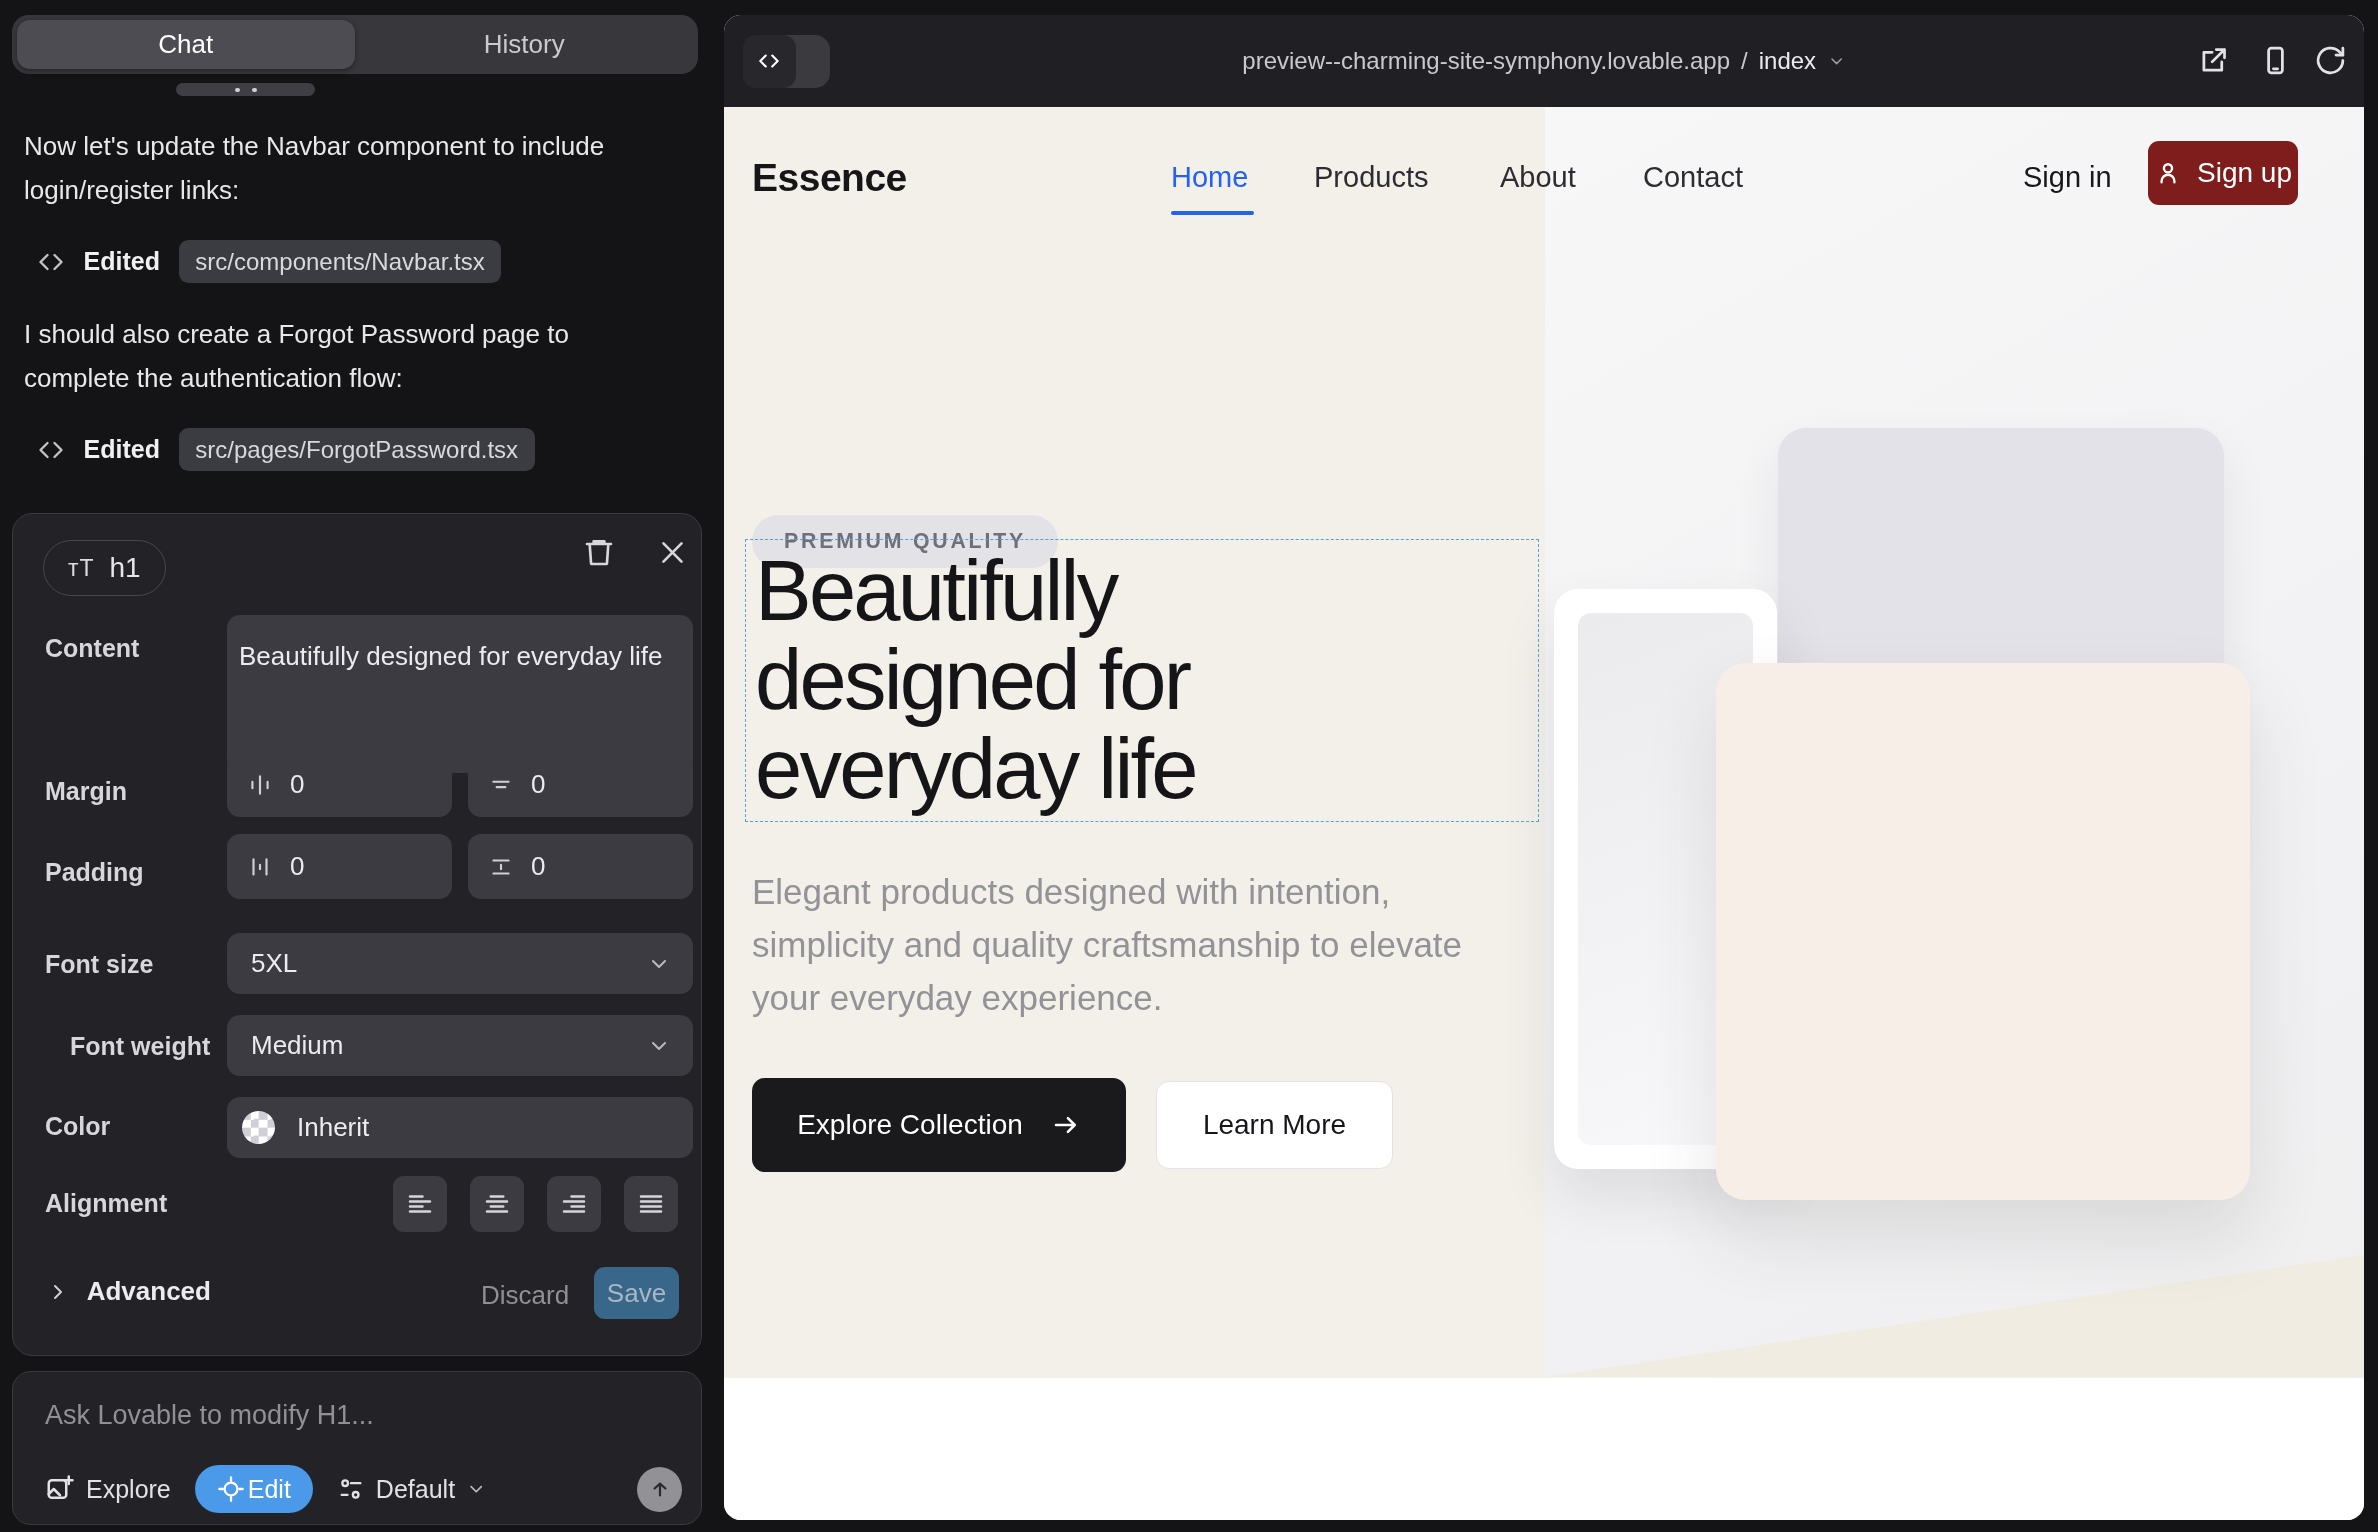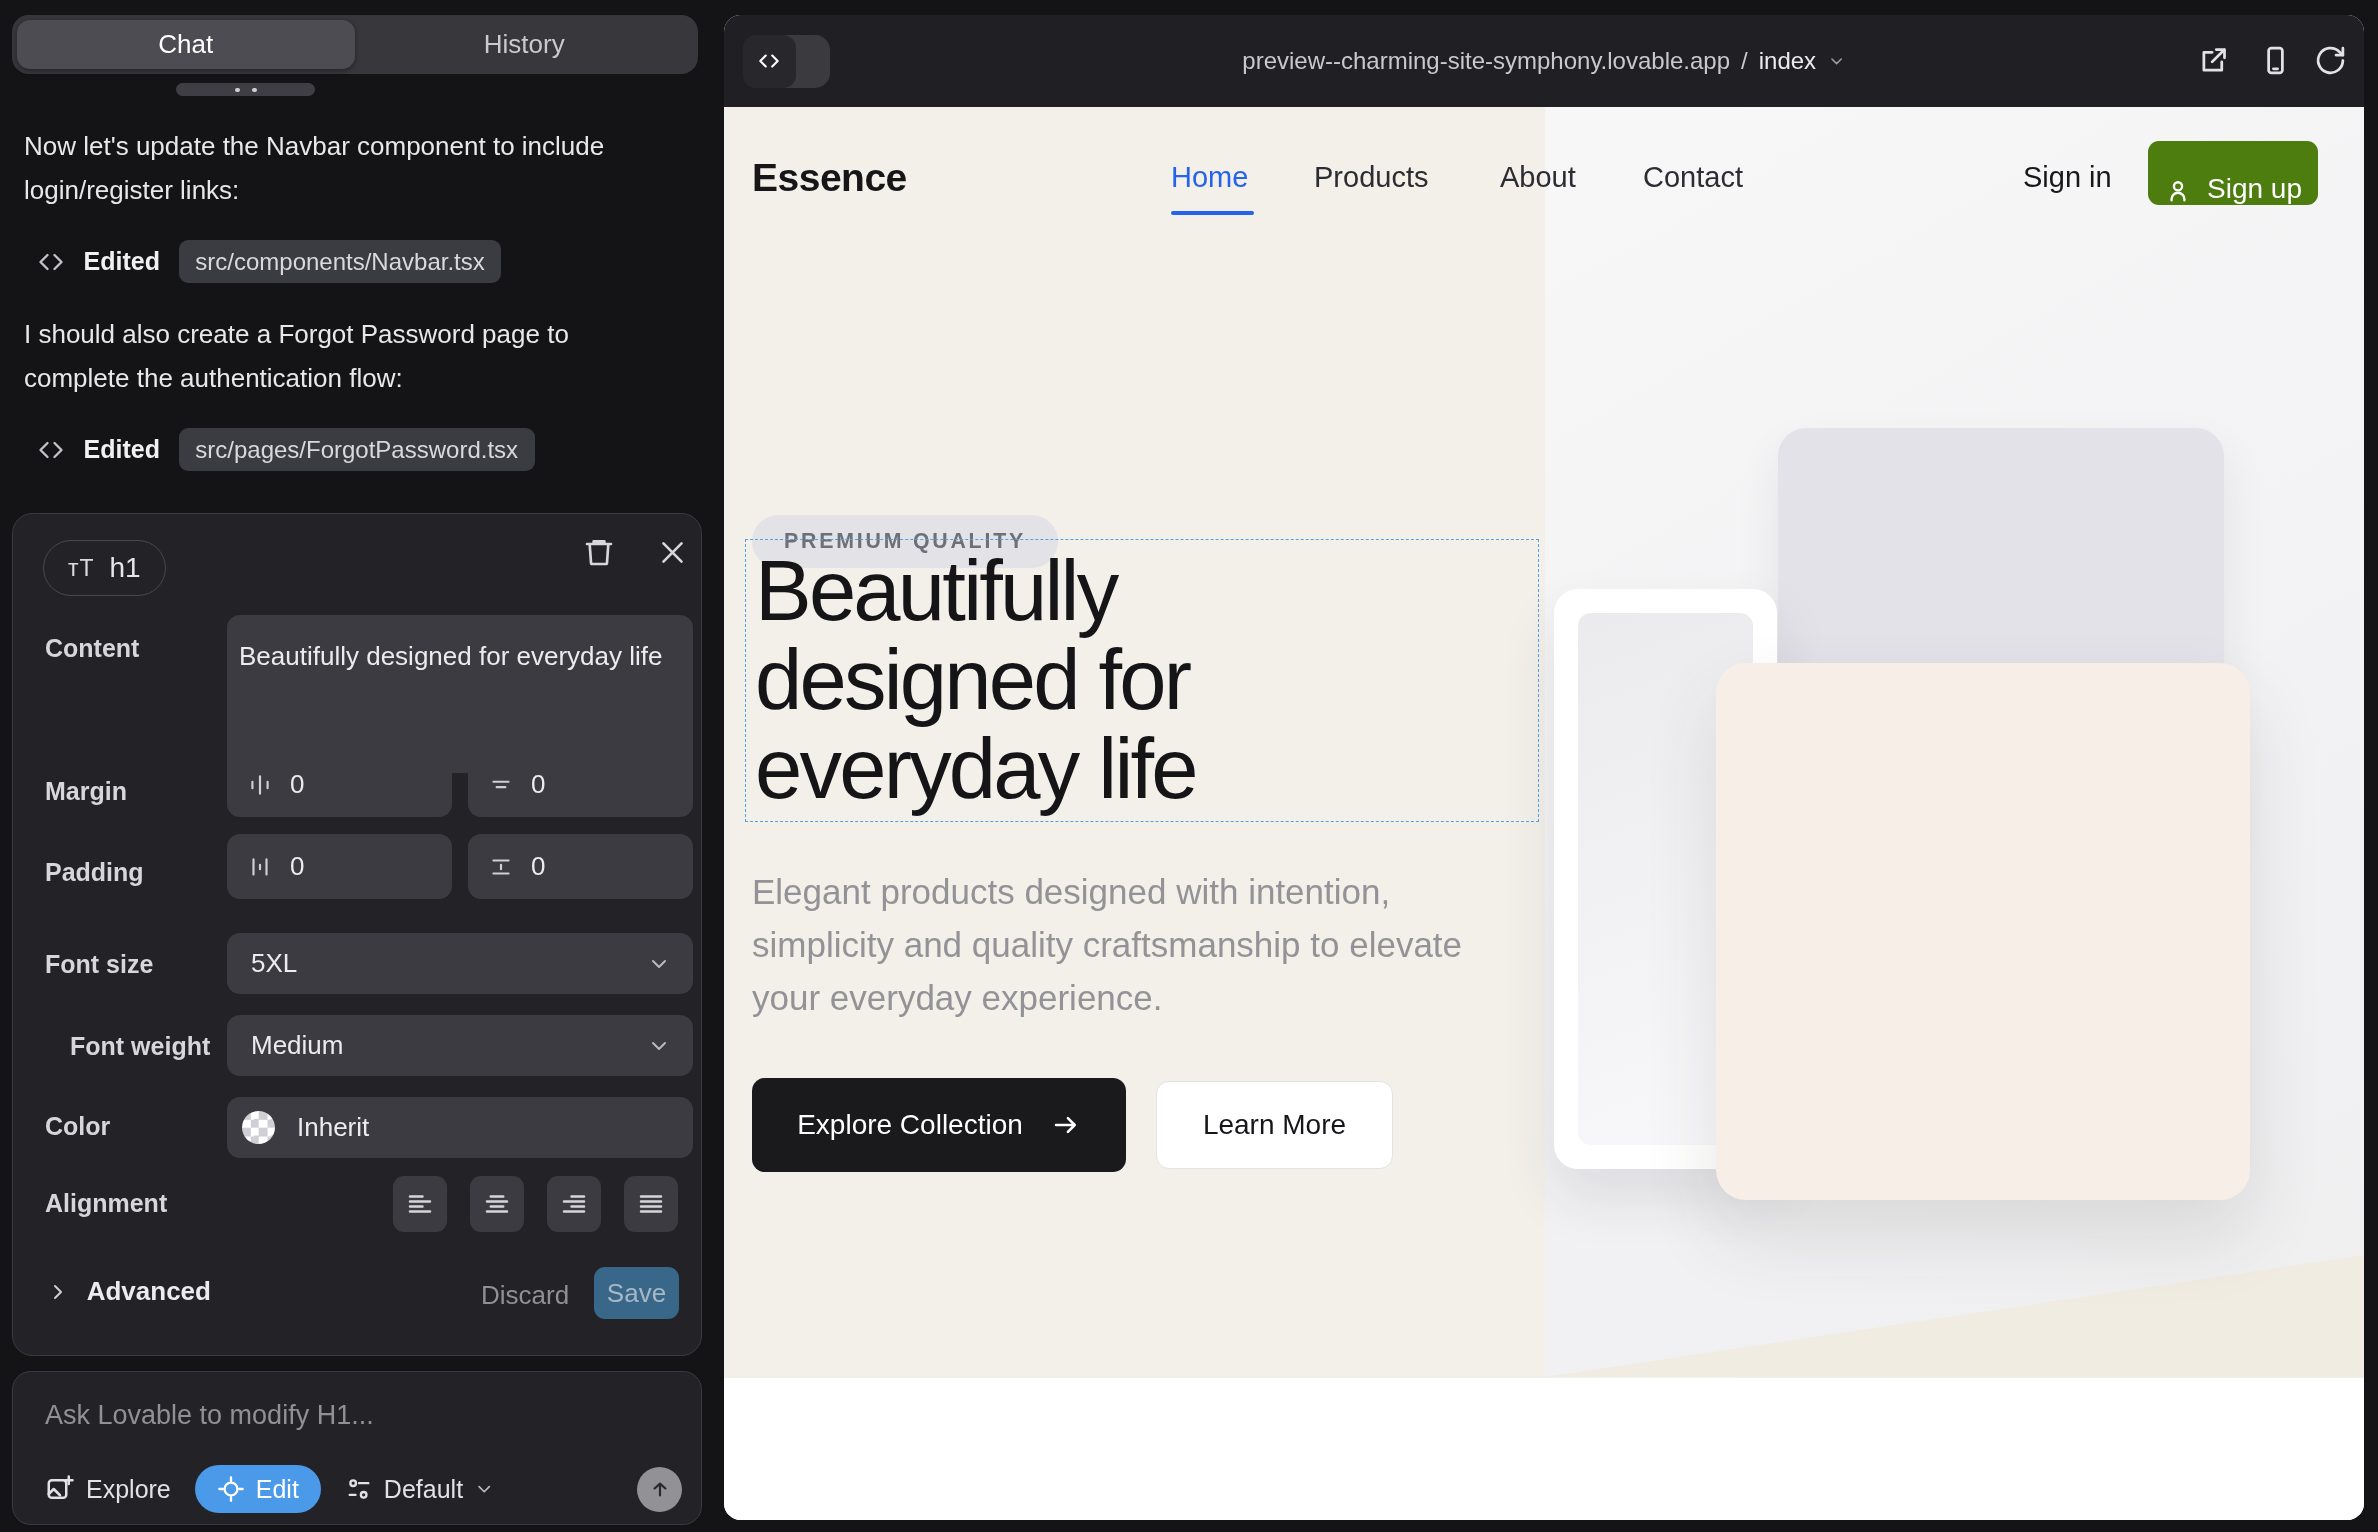--- a/index.html
+++ b/index.html
@@ -44,21 +44,21 @@
   .ghost-btn{font-size:26px;color:#8f8f96;cursor:pointer;}
   .save-btn{left:581px;top:753px;width:85px;height:52px;background:#39678a;border-radius:11px;
             display:grid;place-items:center;font-size:26px;color:#a7b8c4;cursor:pointer;}
   .advanced{left:33px;top:762px;display:flex;align-items:center;gap:16.7px;color:#ececee;font-size:26px;font-weight:600;cursor:pointer;justify-content:space-between;}
 
   .composer{left:12px;top:1371px;width:690px;height:154px;background:#232327;border:0.9px solid #3a3a40;
             border-radius:18.6px;box-sizing:border-box;}
   .placeholder{left:32px;top:28px;font-size:27px;color:#909097;}
   .comp-row{left:32px;top:91px;right:18.6px;height:52px;display:flex;align-items:center;gap:24px;}
   .comp-item{display:flex;align-items:center;gap:11px;color:#e2e2e5;font-size:25px;cursor:pointer;}
-  .edit-chip{display:flex;align-items:center;gap:11px;background:#4b9ae9;color:#fff;font-size:25px;
+  .edit-chip{display:flex;align-items:center;gap:3px;background:#4b9ae9;color:#fff;font-size:25px;
              border-radius:26px;height:48px;padding:0 22px;cursor:pointer;}
   .send-btn{margin-left:auto;width:45px;height:45px;border-radius:50%;background:#919196;color:#2a2a2e;
             display:grid;place-items:center;cursor:pointer;}
 
   
   .preview{left:724px;top:15px;width:1640px;height:1505px;border-radius:16.7px;overflow:hidden;background:#fff;}
   .chrome{position:absolute;left:0;top:0;width:100%;height:92px;background:#202024;}
   .code-toggle{position:absolute;left:18.6px;top:19.5px;width:87px;height:53px;background:#3a3a3f;
                border-radius:15px;cursor:pointer;}
   .code-toggle .seg{position:absolute;left:0;top:0;width:53px;height:53px;background:#28282c;
@@ -82,22 +82,22 @@
   .card-white .inner{position:absolute;inset:24px;border-radius:13px;
                      background:linear-gradient(160deg,#ebebee,#f8f8fa);}
   .card-cream{left:992px;top:556px;width:534px;height:537px;border-radius:30px;background:#f7efe7;
               box-shadow:0 37px 74px rgba(60,50,40,.12);}
 
   .brand{left:28px;top:49px;font-size:39px;font-weight:700;color:#161618;letter-spacing:-0.5px;}
   .navlink{top:54px;font-size:29px;color:#2c2c32;cursor:pointer;}
   .navlink.active{color:#2563eb;}
   .nav-underline{left:447px;top:104px;width:83px;height:3.7px;background:#2563eb;border-radius:1.9px;}
   .signin{left:1299px;top:54px;font-size:29px;color:#17171c;cursor:pointer;}
-  .signup{left:1424px;top:34px;width:170px;height:64px;background:#4d7c0f;border-radius:11px;color:#fff;
-          display:flex;align-items:flex-end;justify-content:center;gap:15px;font-size:28px;cursor:pointer;}
+  .signup{left:1424px;top:34px;width:150px;height:64px;background:#7f1d1d;border-radius:11px;color:#fff;
+          display:flex;align-items:center;justify-content:center;gap:15px;font-size:28px;cursor:pointer;}
   .badge{left:28px;top:365px;height:53px;padding:0 32px;background:#e3e2e7;border-radius:27px;
          display:inline-flex;align-items:center;font-size:21.3px;font-weight:600;letter-spacing:2.8px;color:#6f6f79;margin-top:43px;}
   .selbox{left:21.3px;top:432px;width:794px;height:283px;border:1.9px dashed #55a0e2;box-sizing:border-box;}
   .hero-h1{left:31px;top:439px;font-size:85px;line-height:89px;font-weight:500;color:#151518;letter-spacing:-2.8px;}
   .hero-p{left:28px;top:758px;width:751px;font-size:35px;line-height:53px;color:#929297;}
   .cta-dark{left:28px;top:971px;width:374px;height:94px;background:#1a1a1d;border-radius:13px;color:#fff;
             display:flex;align-items:center;justify-content:center;gap:28px;font-size:28px;cursor:pointer;}
   .cta-light{left:432px;top:974px;width:237px;height:88px;background:#fff;border:1.9px solid #e3e3e3;
              border-radius:13px;display:grid;place-items:center;font-size:28px;color:#16161a;
              box-sizing:border-box;cursor:pointer;}

